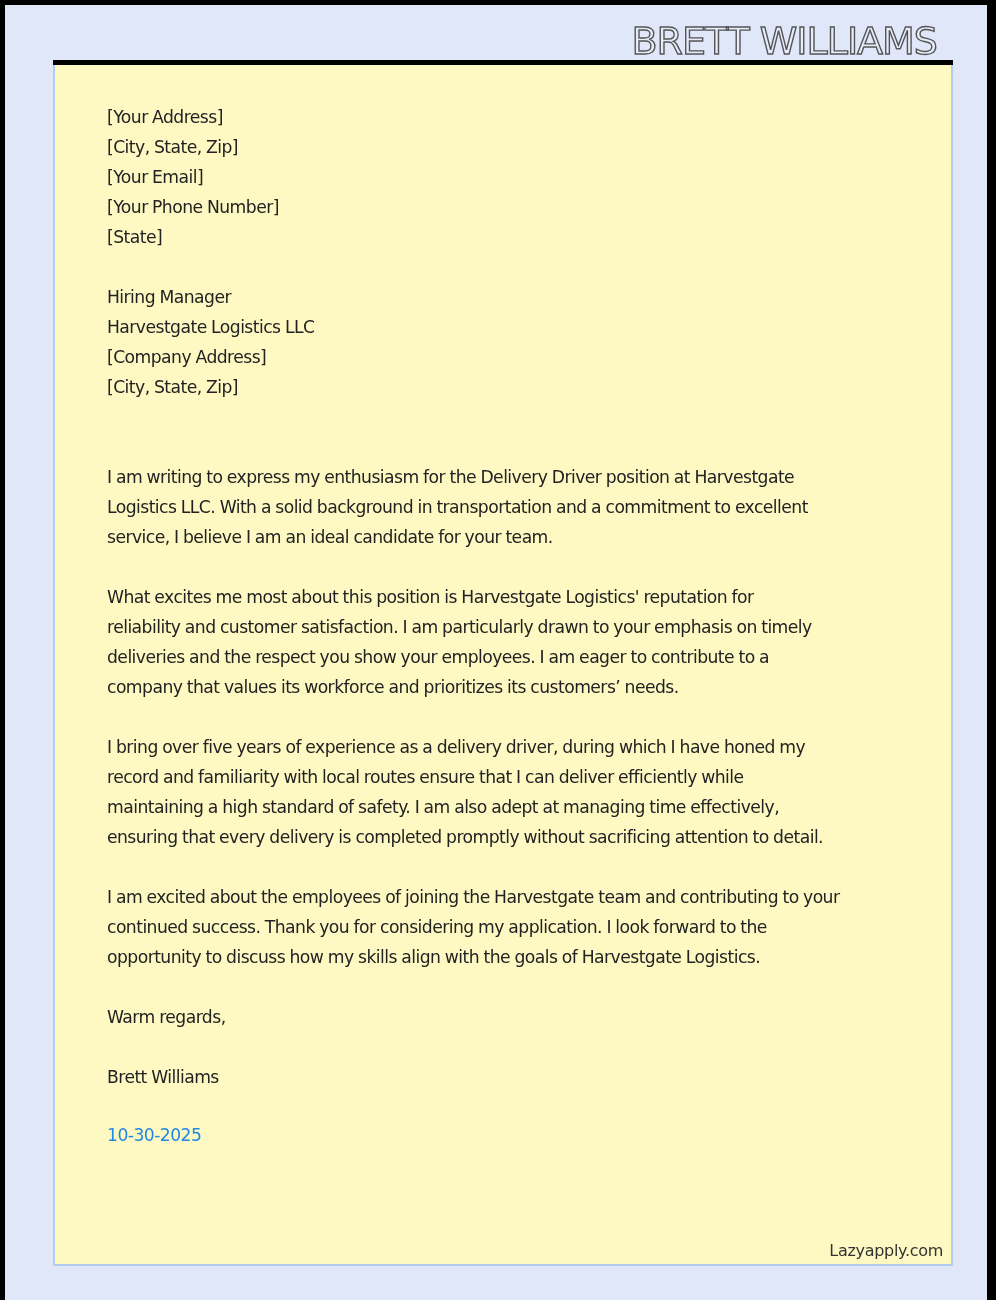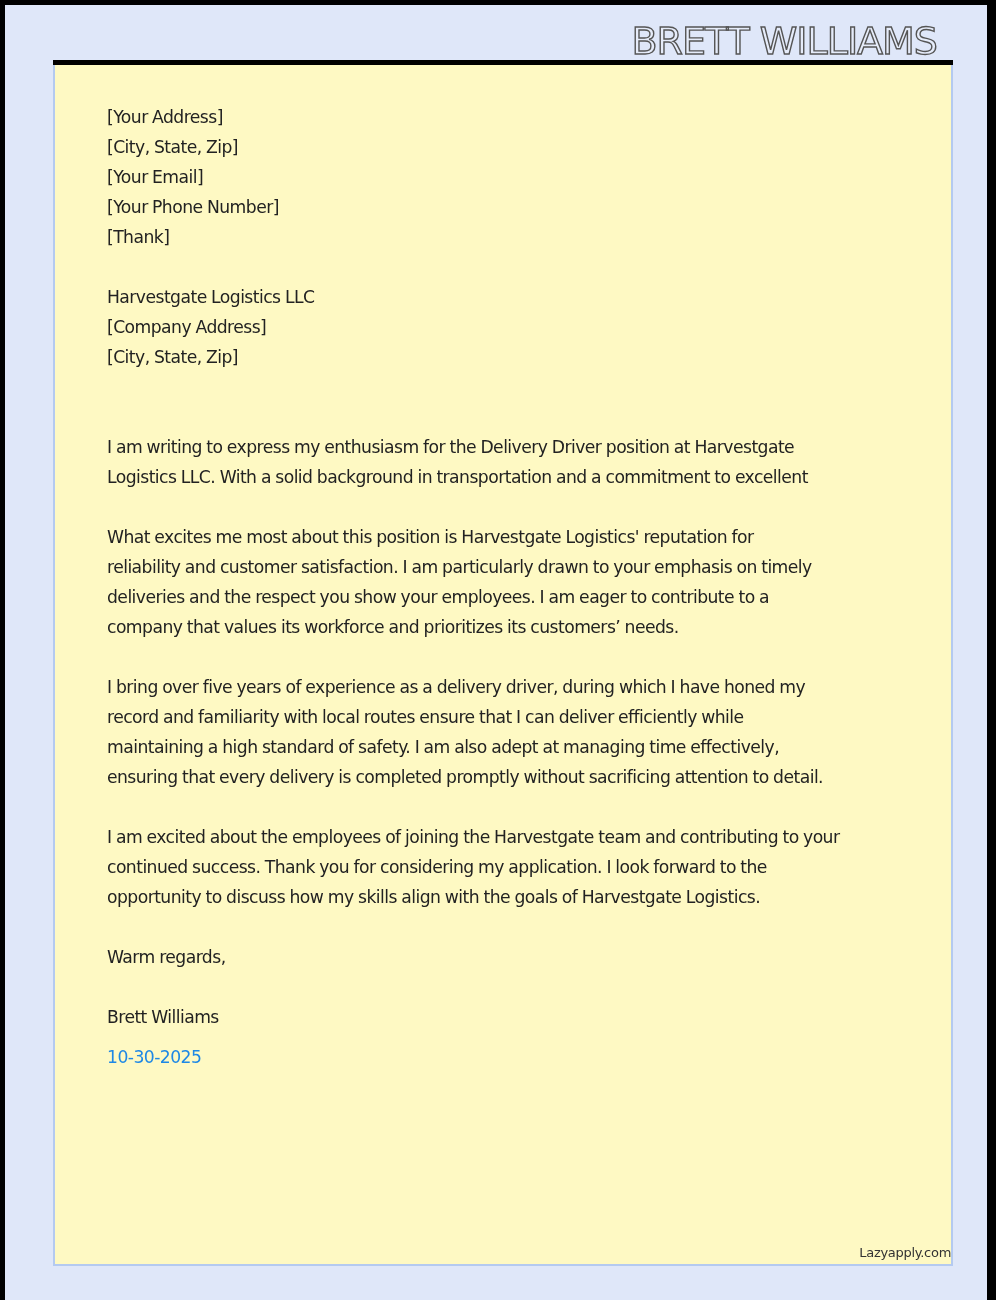--- a/index.html
+++ b/index.html
@@ -28,52 +28,54 @@
   .top-bar {
     position: absolute; left: 48px; top: 55px; width: 900px; height: 5px; background: #000;
   }
   .content {
     position: absolute; left: 52px; top: 42px; width: 800px;
     font-size: 17.2px; line-height: 30px; color: #222;
     letter-spacing: -0.55px; word-spacing: -0.5px;
   }
   .line { display: block; white-space: nowrap; height: 30px; }
   .gap { height: 30px; }
-  .date-line { color: #1e88e5; margin-top: 10px; }
+  .date-line { color: #1e88e5; margin-top: 28px; }
   .sig { margin-top: 0; }
   .footer {
-    position: absolute; right: 0; bottom: 4px;
-    font-size: 13px; color: #333; letter-spacing: -0.3px;
+    position: absolute; right: 8px; bottom: 4px;
+    font-size: 16px; color: #333; letter-spacing: -0.3px;
   }
 </style>
 </head>
 <body>
 
 <div class="frame">
   <div class="name-title">BRETT WILLIAMS</div>
   <div class="paper">
     <div class="content">
       <div>
         <span class="line">[Your Address]</span>
         <span class="line">[City, State, Zip]</span>
         <span class="line">[Your Email]</span>
         <span class="line">[Your Phone Number]</span>
-        <span class="line">[Thank]</span>
+        <span class="line">[State]</span>
       </div>
       <div class="gap"></div>
       <div>
+        <span class="line">Hiring Manager</span>
         <span class="line">Harvestgate Logistics LLC</span>
         <span class="line">[Company Address]</span>
         <span class="line">[City, State, Zip]</span>
       </div>
       <div class="gap"></div>
       <div class="gap"></div>
       <div>
         <span class="line">I am writing to express my enthusiasm for the Delivery Driver position at Harvestgate</span>
         <span class="line">Logistics LLC. With a solid background in transportation and a commitment to excellent</span>
+        <span class="line">service, I believe I am an ideal candidate for your team.</span>
       </div>
       <div class="gap"></div>
       <div>
         <span class="line">What excites me most about this position is Harvestgate Logistics' reputation for</span>
         <span class="line">reliability and customer satisfaction. I am particularly drawn to your emphasis on timely</span>
         <span class="line">deliveries and the respect you show your employees. I am eager to contribute to a</span>
         <span class="line">company that values its workforce and prioritizes its customers’ needs.</span>
       </div>
       <div class="gap"></div>
       <div>

